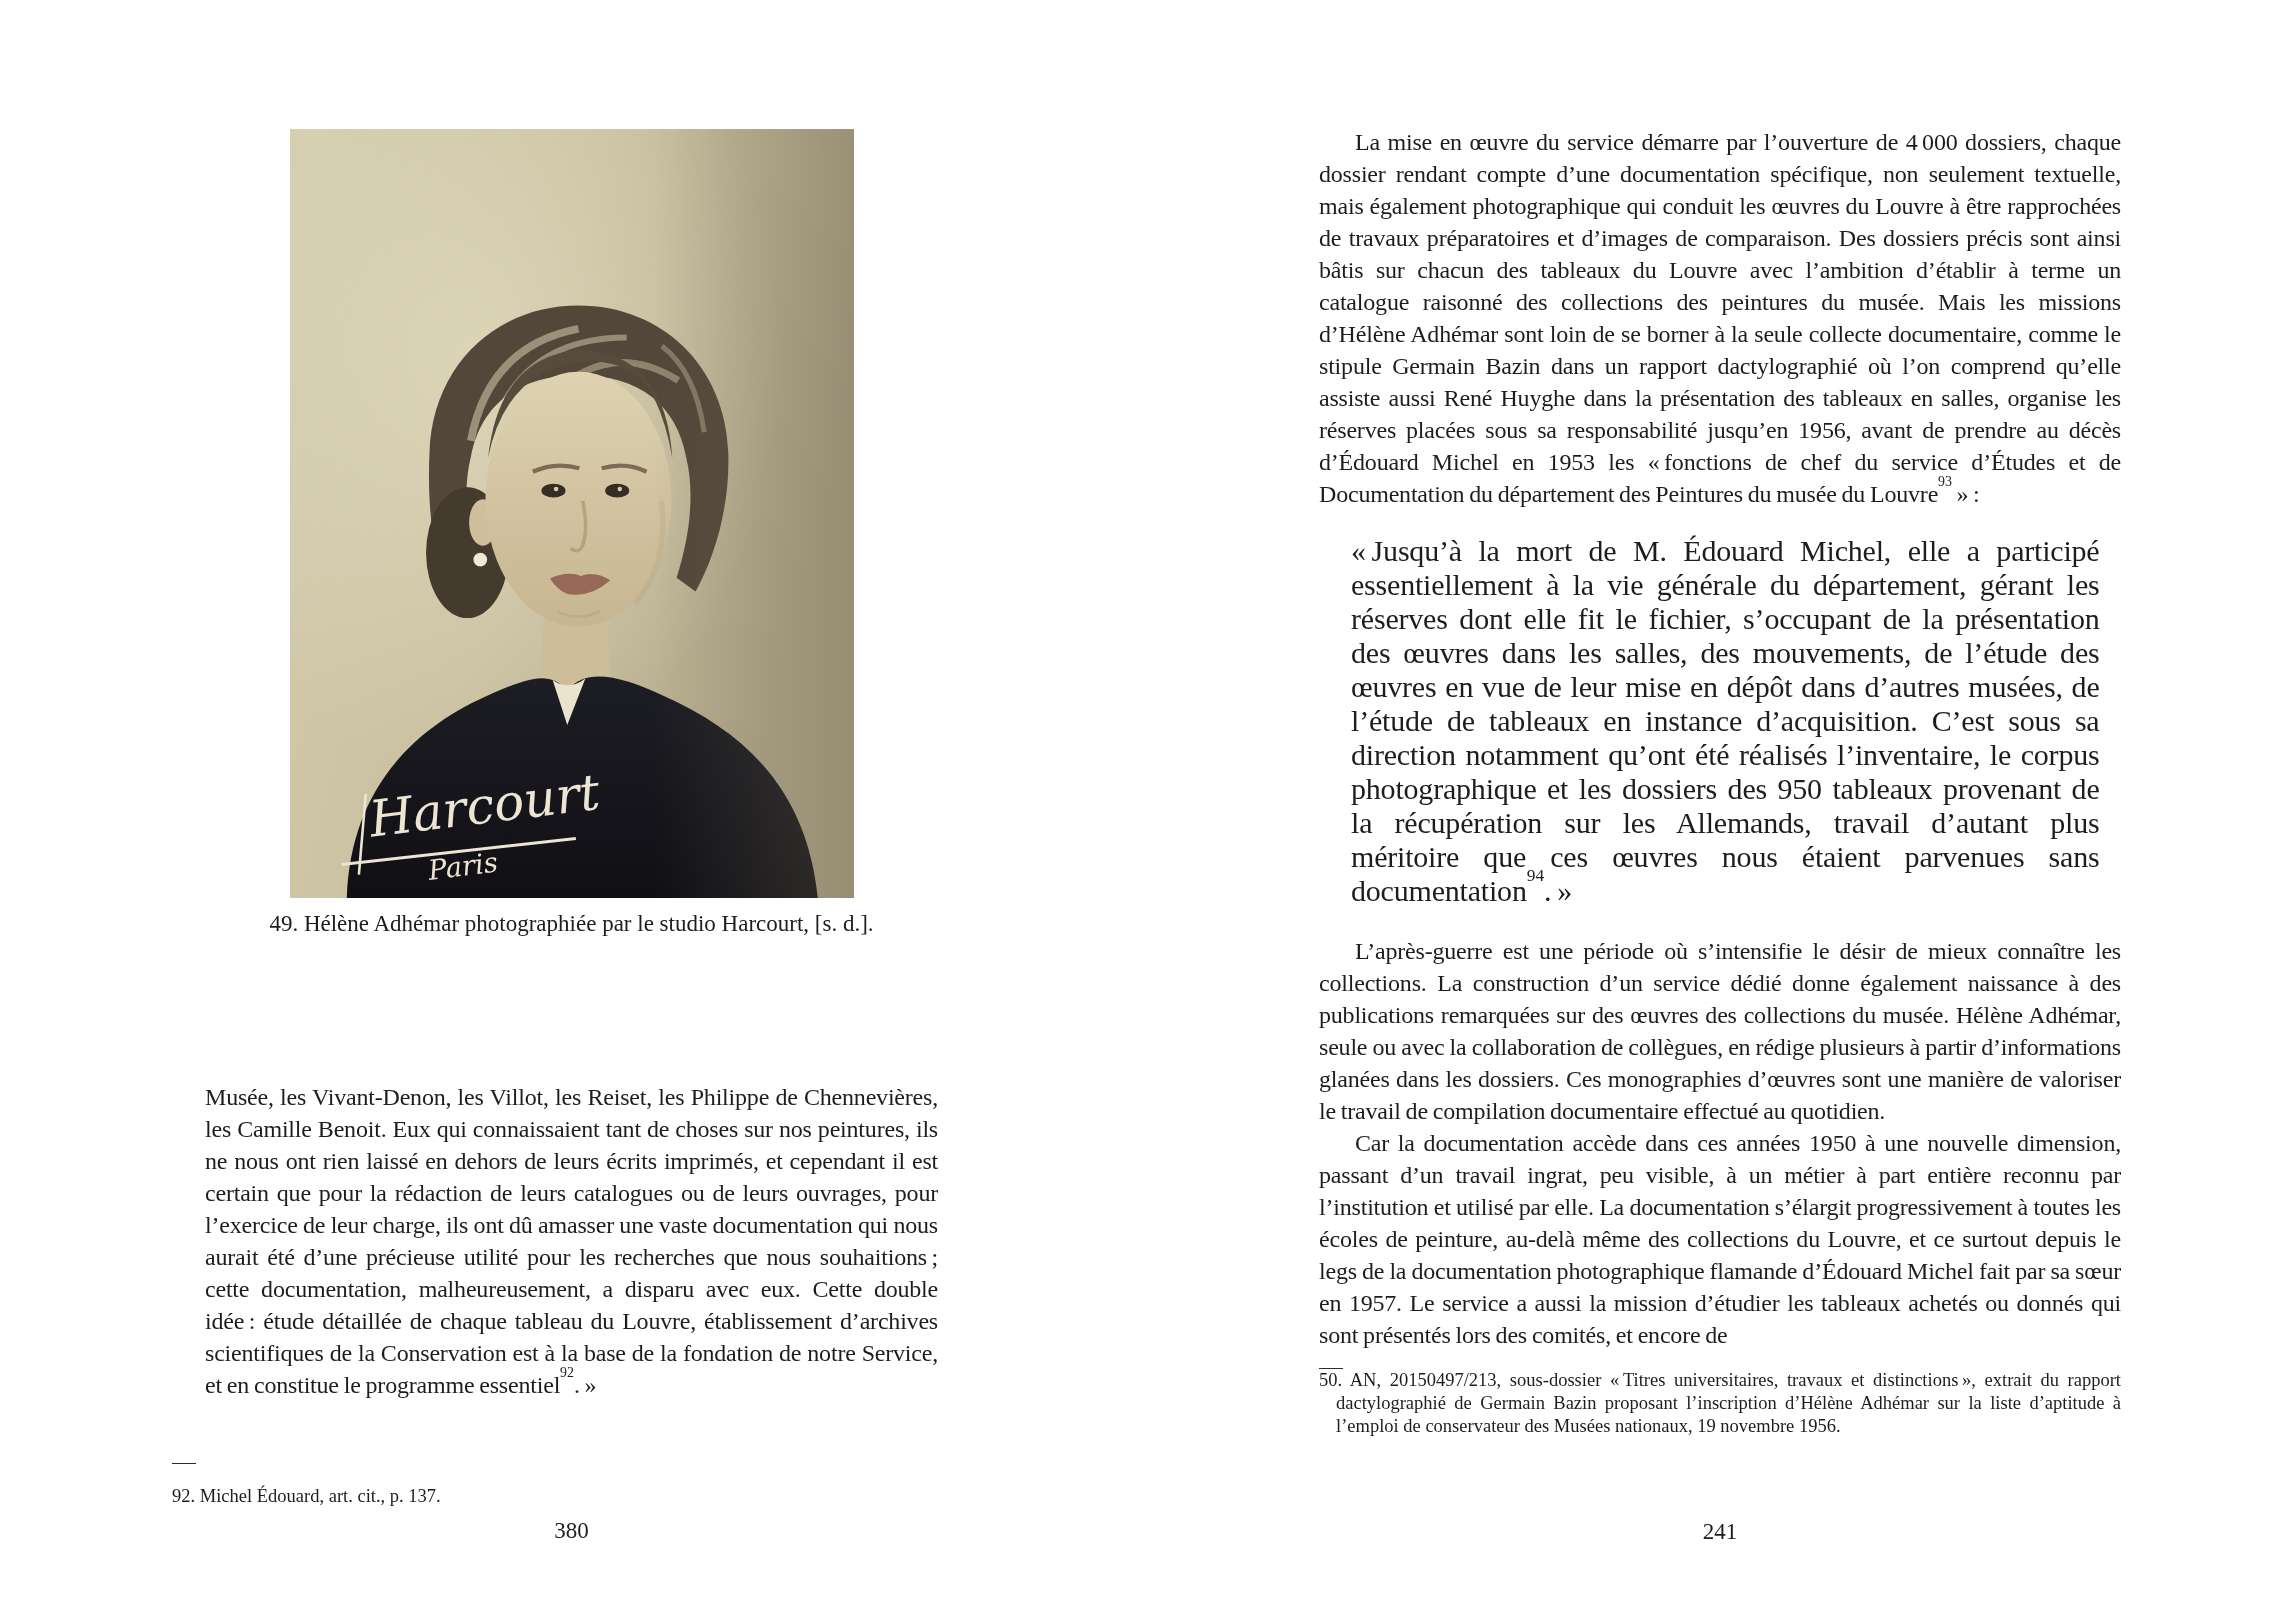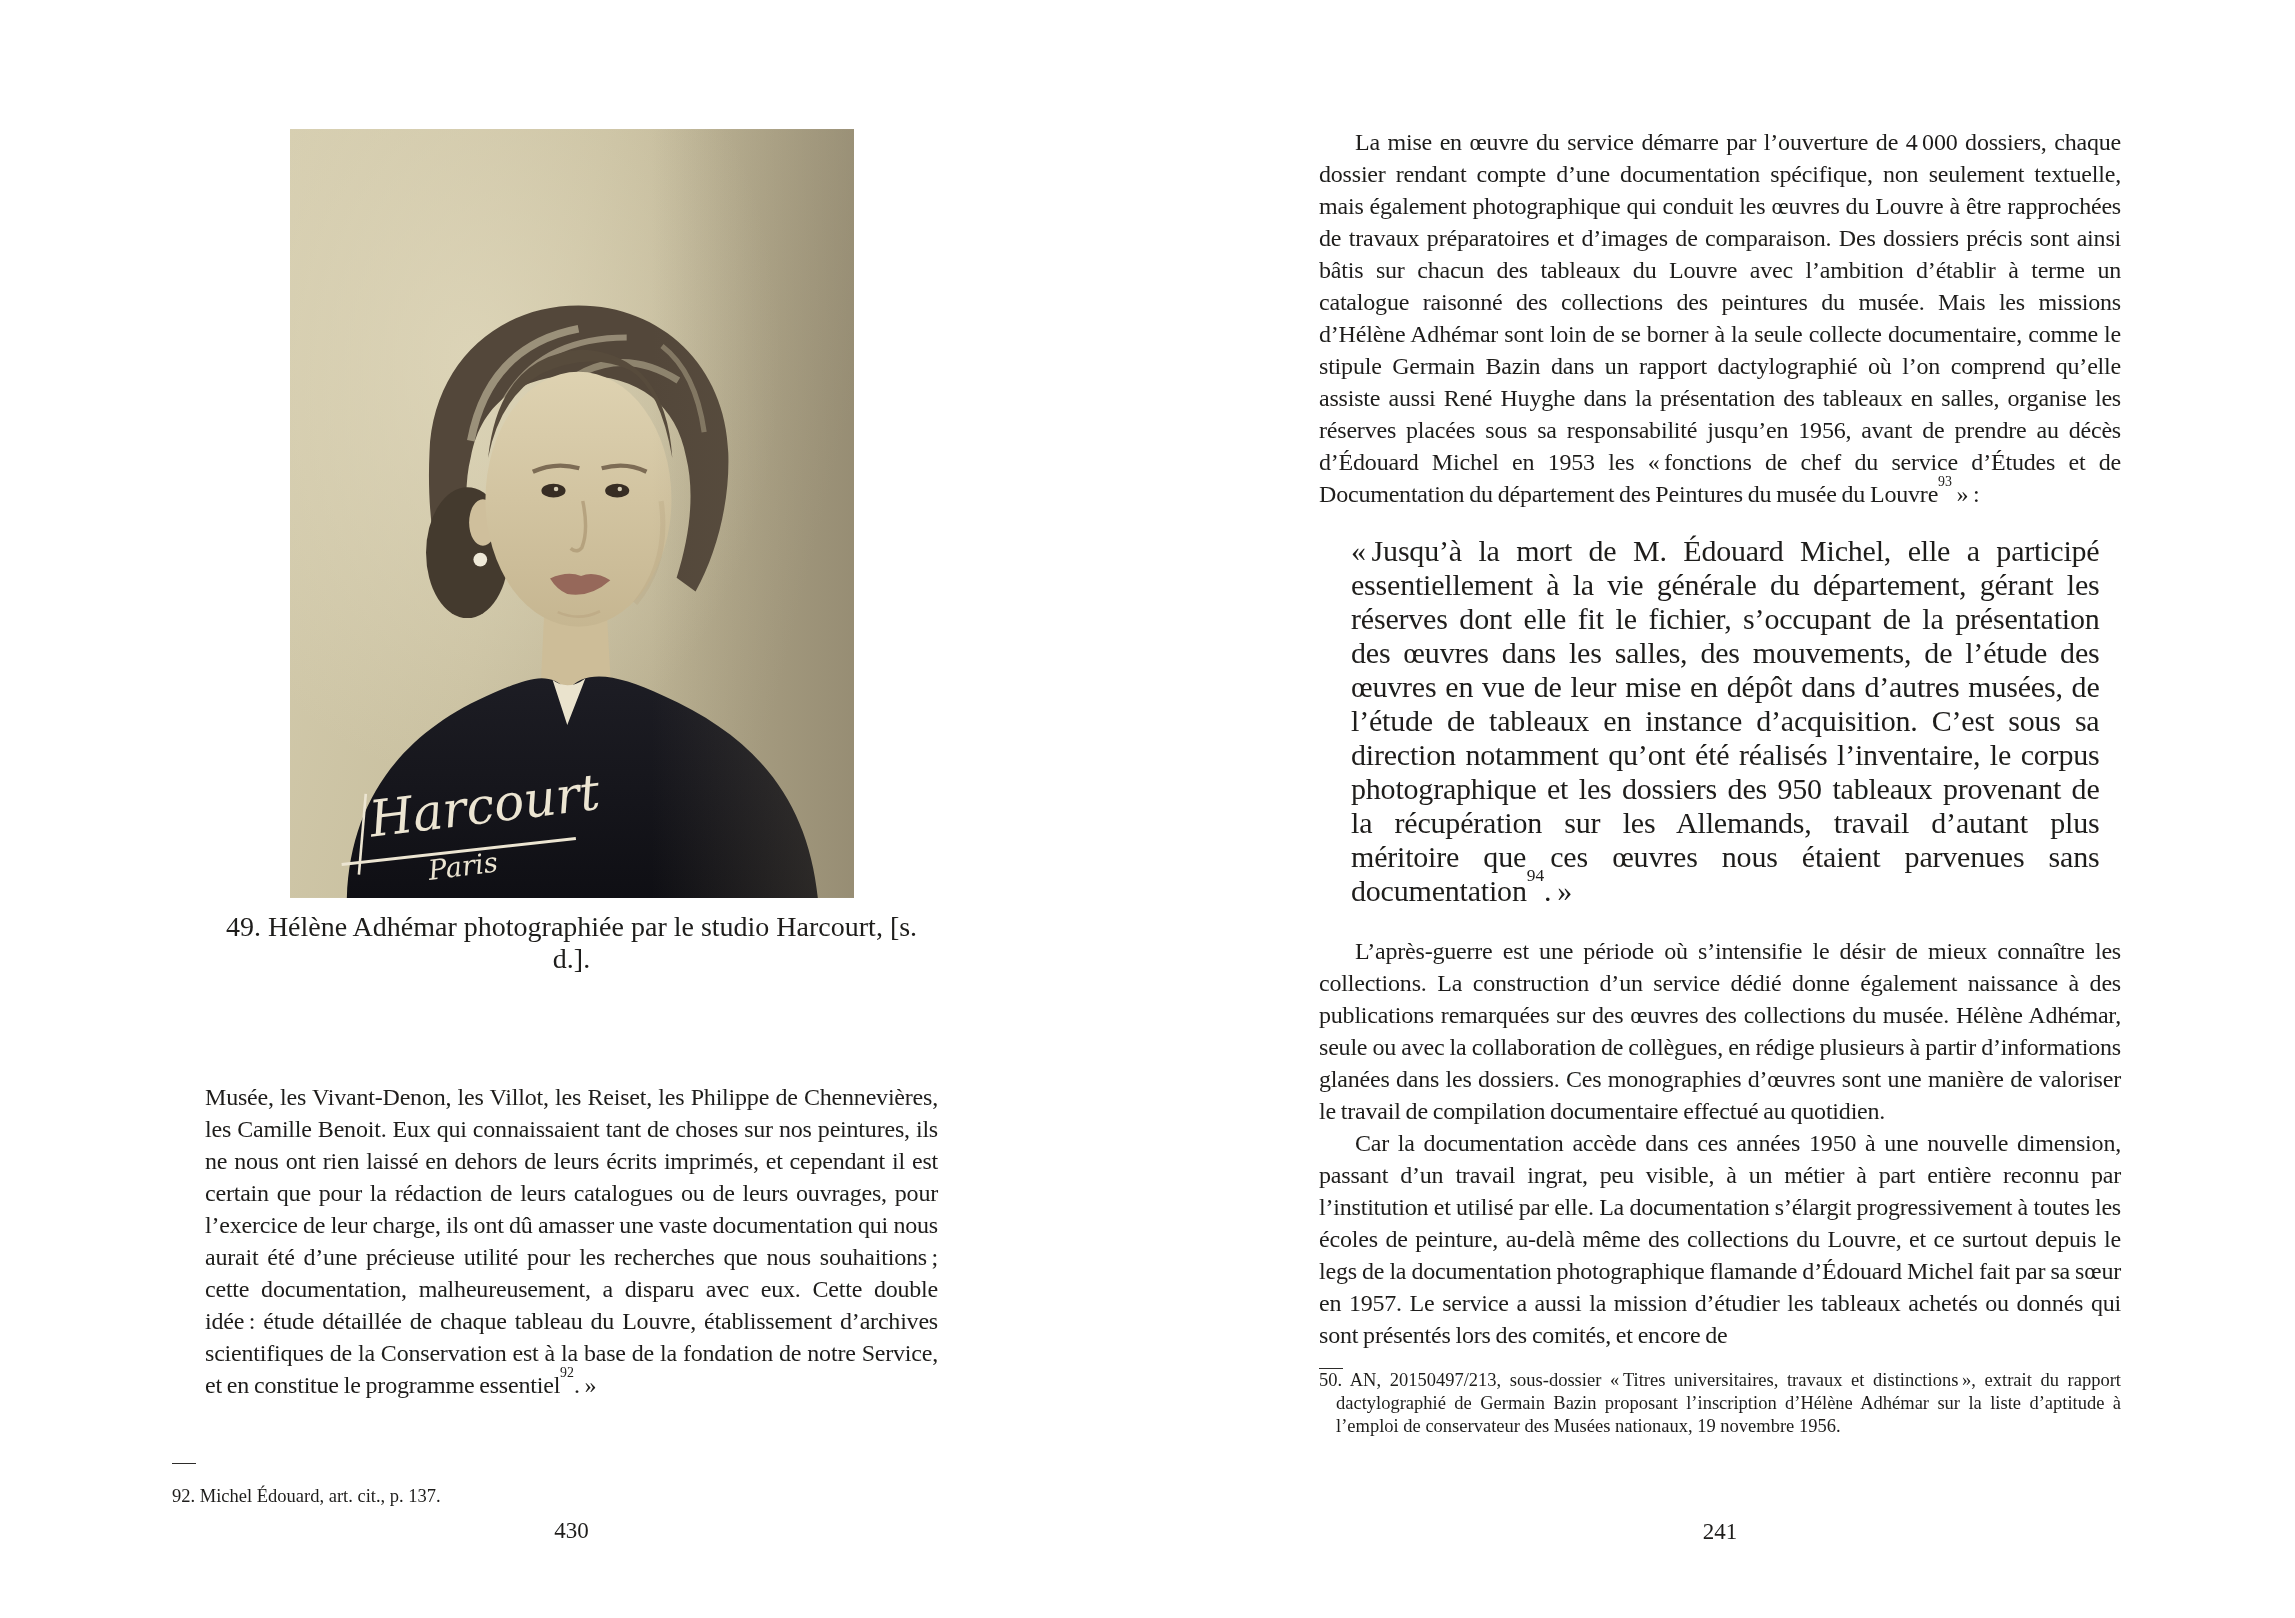--- a/index.html
+++ b/index.html
@@ -23,21 +23,21 @@
   }
   .indent{text-indent:36px;}
   sup{
     font-size:0.58em;
     line-height:0;
     position:relative;
     top:-0.5em;
     letter-spacing:0;
   }
   .caption{
-    font-size:28px;
+    font-size:23px;
     text-align:center;
     letter-spacing:0;
   }
   .quote-block{
     font-size:30px;
     line-height:34px;
     text-align:justify;
     letter-spacing:-0.2px;
     margin:0;
   }
@@ -150,21 +150,21 @@
     <p class="abs body-text" style="left:205px;top:1081px;width:733px;"><span>Musée, les Vivant-Denon, les Villot, les Reiset, les Philippe de Chennevières, les Camille Benoit. Eux qui connaissaient tant de choses sur nos peintures, ils ne nous ont rien laissé en dehors de leurs écrits imprimés, et cependant il est certain que pour la rédaction de leurs catalogues ou de leurs ouvrages, pour l’exercice de leur charge, ils ont dû amasser une vaste documentation qui nous aurait été d’une précieuse utilité pour les recherches que nous souhaitions ; cette documentation, malheureusement, a disparu avec eux. Cette double idée : étude détaillée de chaque tableau du Louvre, établissement d’archives scientifiques de la Conservation est à la base de la fondation de notre Service, et en constitue le programme essentiel</span><sup>92</sup><span>. »</span></p>
 
     <div class="abs" style="left:172px;top:1463px;width:766px;">
       <div class="fn-rule"></div>
       <div class="fn" style="margin-top:21px;">
         <span>92.</span>
         <span>Michel Édouard, art. cit., p. 137.</span>
       </div>
     </div>
 
-    <div class="abs folio" style="left:205px;top:1518px;width:733px;">430</div>
+    <div class="abs folio" style="left:205px;top:1518px;width:733px;">380</div>
   </section>
 
   <section class="abs" style="left:1147px;top:1px;width:1148px;height:1618px;">
 
     <div class="abs" style="left:172px;top:125px;width:802px;">
       <p class="body-text indent"><span>La mise en œuvre du service démarre par l’ouverture de 4 000 dossiers, chaque dossier rendant compte d’une documentation spécifique, non seulement textuelle, mais également photographique qui conduit les œuvres du Louvre à être rapprochées de travaux préparatoires et d’images de comparaison. Des dossiers précis sont ainsi bâtis sur chacun des tableaux du Louvre avec l’ambition d’établir à terme un catalogue raisonné des collections des peintures du musée. Mais les missions d’Hélène Adhémar sont loin de se borner à la seule collecte documentaire, comme le stipule Germain Bazin dans un rapport dactylographié où l’on comprend qu’elle assiste aussi René Huyghe dans la présentation des tableaux en salles, organise les réserves placées sous sa responsabilité jusqu’en 1956, avant de prendre au décès d’Édouard Michel en 1953 les « fonctions de chef du service d’Études et de Documentation du département des Peintures du musée du Louvre</span><sup>93</sup><span> » :</span></p>
 
       <blockquote class="quote-block" style="margin:24px 21.5px 27px 32px;"><span>« Jusqu’à la mort de M. Édouard Michel, elle a participé essentiellement à la vie générale du département, gérant les réserves dont elle fit le fichier, s’occupant de la présentation des œuvres dans les salles, des mouvements, de l’étude des œuvres en vue de leur mise en dépôt dans d’autres musées, de l’étude de tableaux en instance d’acquisition. C’est sous sa direction notamment qu’ont été réalisés l’inventaire, le corpus photographique et les dossiers des 950 tableaux provenant de la récupération sur les Allemands, travail d’autant plus méritoire que ces œuvres nous étaient parvenues sans documentation</span><sup>94</sup><span>. »</span></blockquote>
 
       <p class="body-text indent">L’après-guerre est une période où s’intensifie le désir de mieux connaître les collections. La construction d’un service dédié donne également naissance à des publications remarquées sur des œuvres des collections du musée. Hélène Adhémar, seule ou avec la collaboration de collègues, en rédige plusieurs à partir d’informations glanées dans les dossiers. Ces monographies d’œuvres sont une manière de valoriser le travail de compilation documentaire effectué au quotidien.</p>

